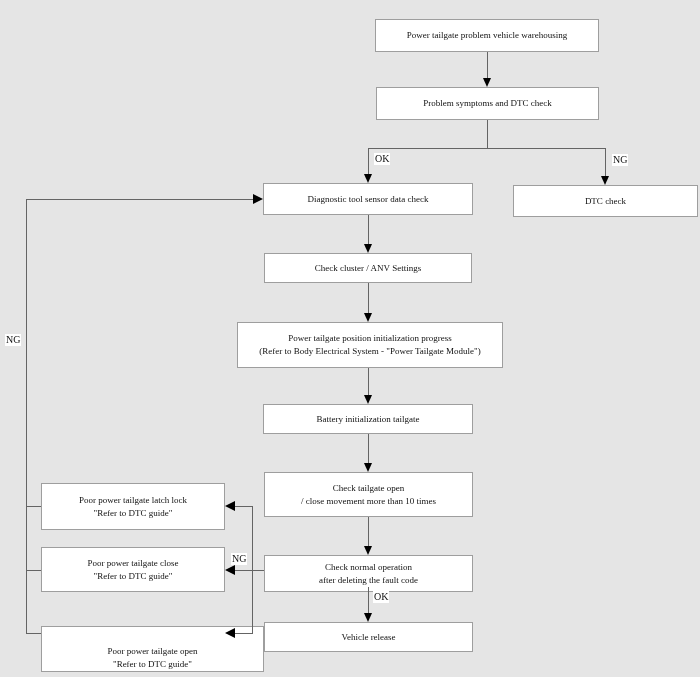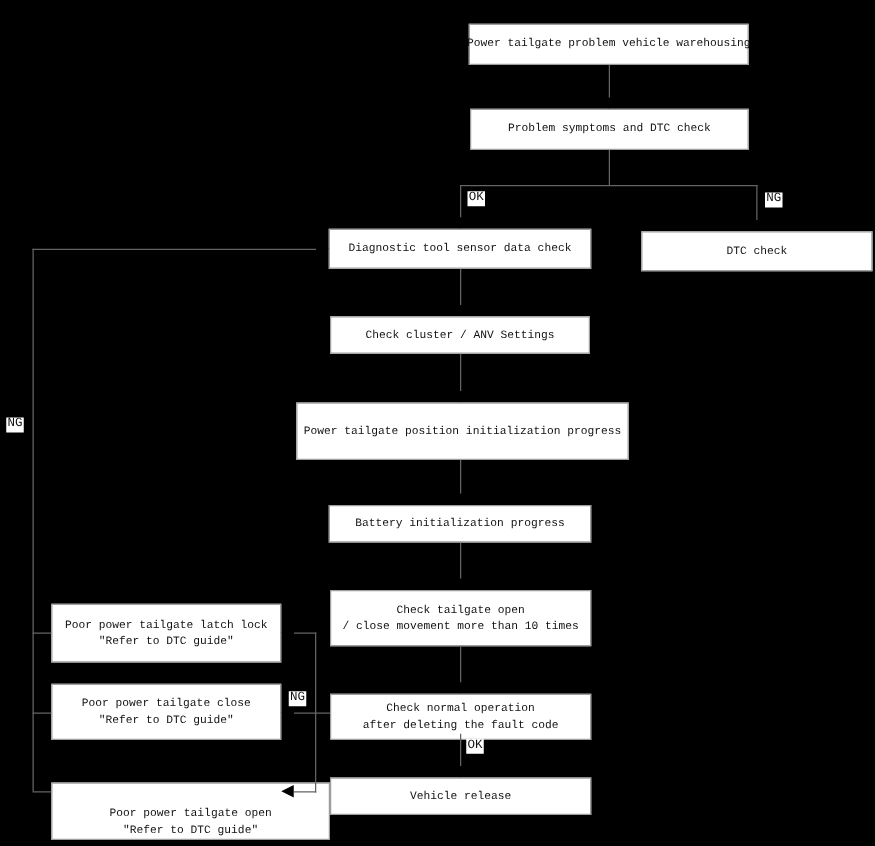--- a/index.html
+++ b/index.html
@@ -1,18 +1,18 @@
 <!DOCTYPE html>
 <html><head>
 <meta charset="utf-8">
 <style>
   html,body{margin:0;padding:0;background:#ffffff;}
   .canvas{
-    position:relative;width:700px;height:677px;background:#000000;overflow:hidden;
-    font-family:Liberation Mono, monospace;color:#111111;
+    position:relative;width:700px;height:677px;background:#e5e5e5;overflow:hidden;
+    font-family:Liberation Serif, serif;color:#111111;
   }
   .node{
     position:absolute;box-sizing:border-box;border:1px solid #9e9e9e;background:#ffffff;
     display:flex;flex-direction:column;align-items:center;justify-content:center;
     text-align:center;font-size:9px;line-height:13px;color:#111111;
   }
   .node span{display:block;white-space:nowrap;}
   .ln{position:absolute;background:#646464;}
   .elbl{position:absolute;font-size:10px;line-height:12px;color:#111111;background:#ffffff;padding:0 1px;}
   .ah{position:absolute;width:0;height:0;}
@@ -40,24 +40,25 @@
   <div class="node" style="left:513px;top:185px;width:185px;height:32px;">
     <span>DTC check</span>
   </div>
 
   <div class="node" style="left:264px;top:253px;width:208px;height:30px;">
     <span>Check cluster / ANV Settings</span>
   </div>
 
   <div class="node" style="left:237px;top:322px;width:266px;height:46px;text-align:right;">
     <span>Power tailgate position initialization progress</span>
+    <span>(Refer to Body Electrical System - "Power Tailgate Module")</span>
   </div>
 
   <div class="node" style="left:263px;top:404px;width:210px;height:30px;">
-    <span>Battery initialization progress</span>
+    <span>Battery initialization tailgate</span>
   </div>
 
   <div class="node" style="left:264px;top:472px;width:209px;height:45px;">
     <span>Check tailgate open</span>
     <span>/ close movement more than 10 times</span>
   </div>
 
   <div class="node" style="left:264px;top:555px;width:209px;height:37px;">
     <span>Check normal operation</span>
     <span>after deleting the fault code</span>

